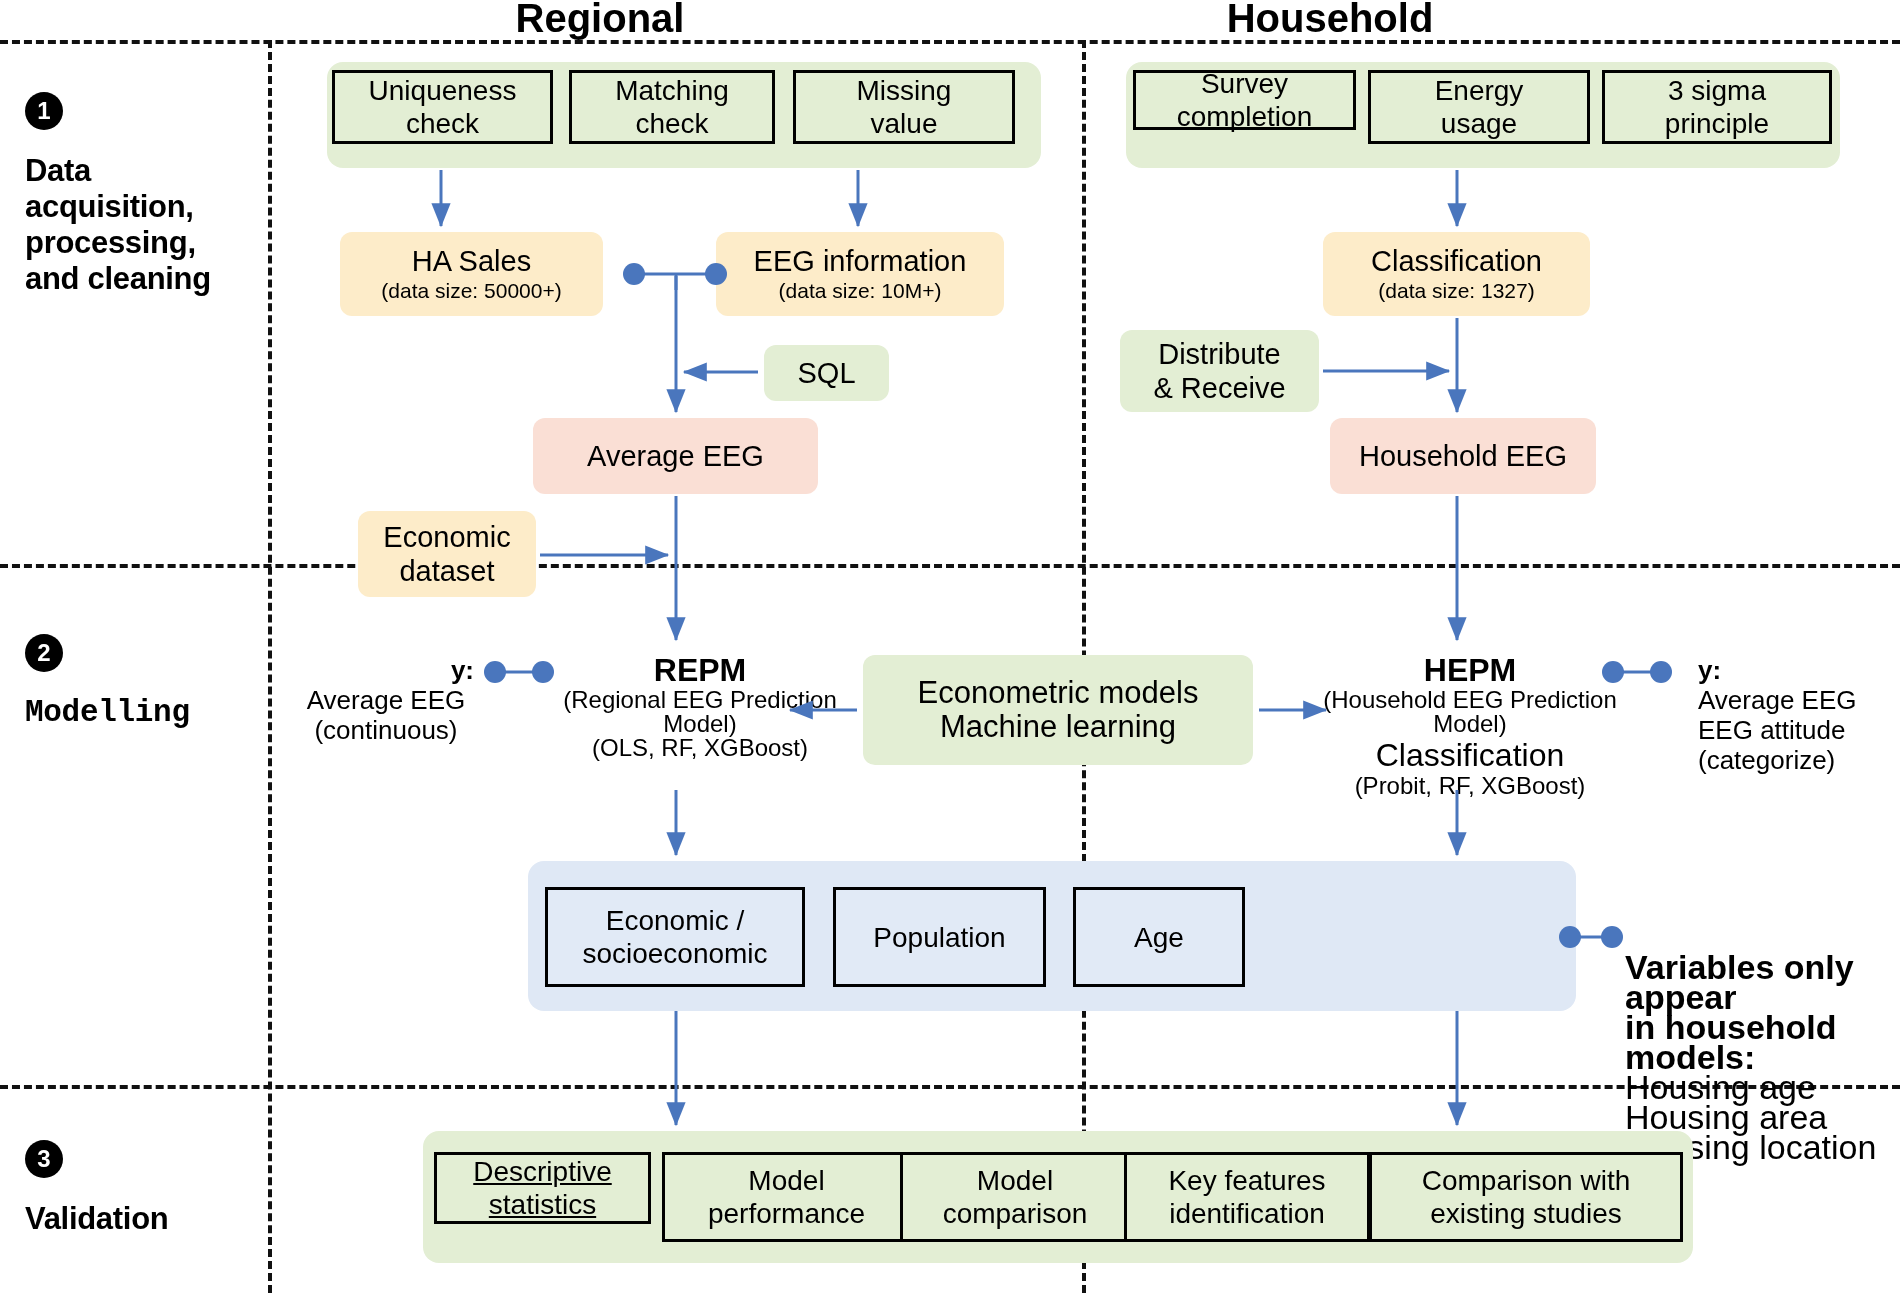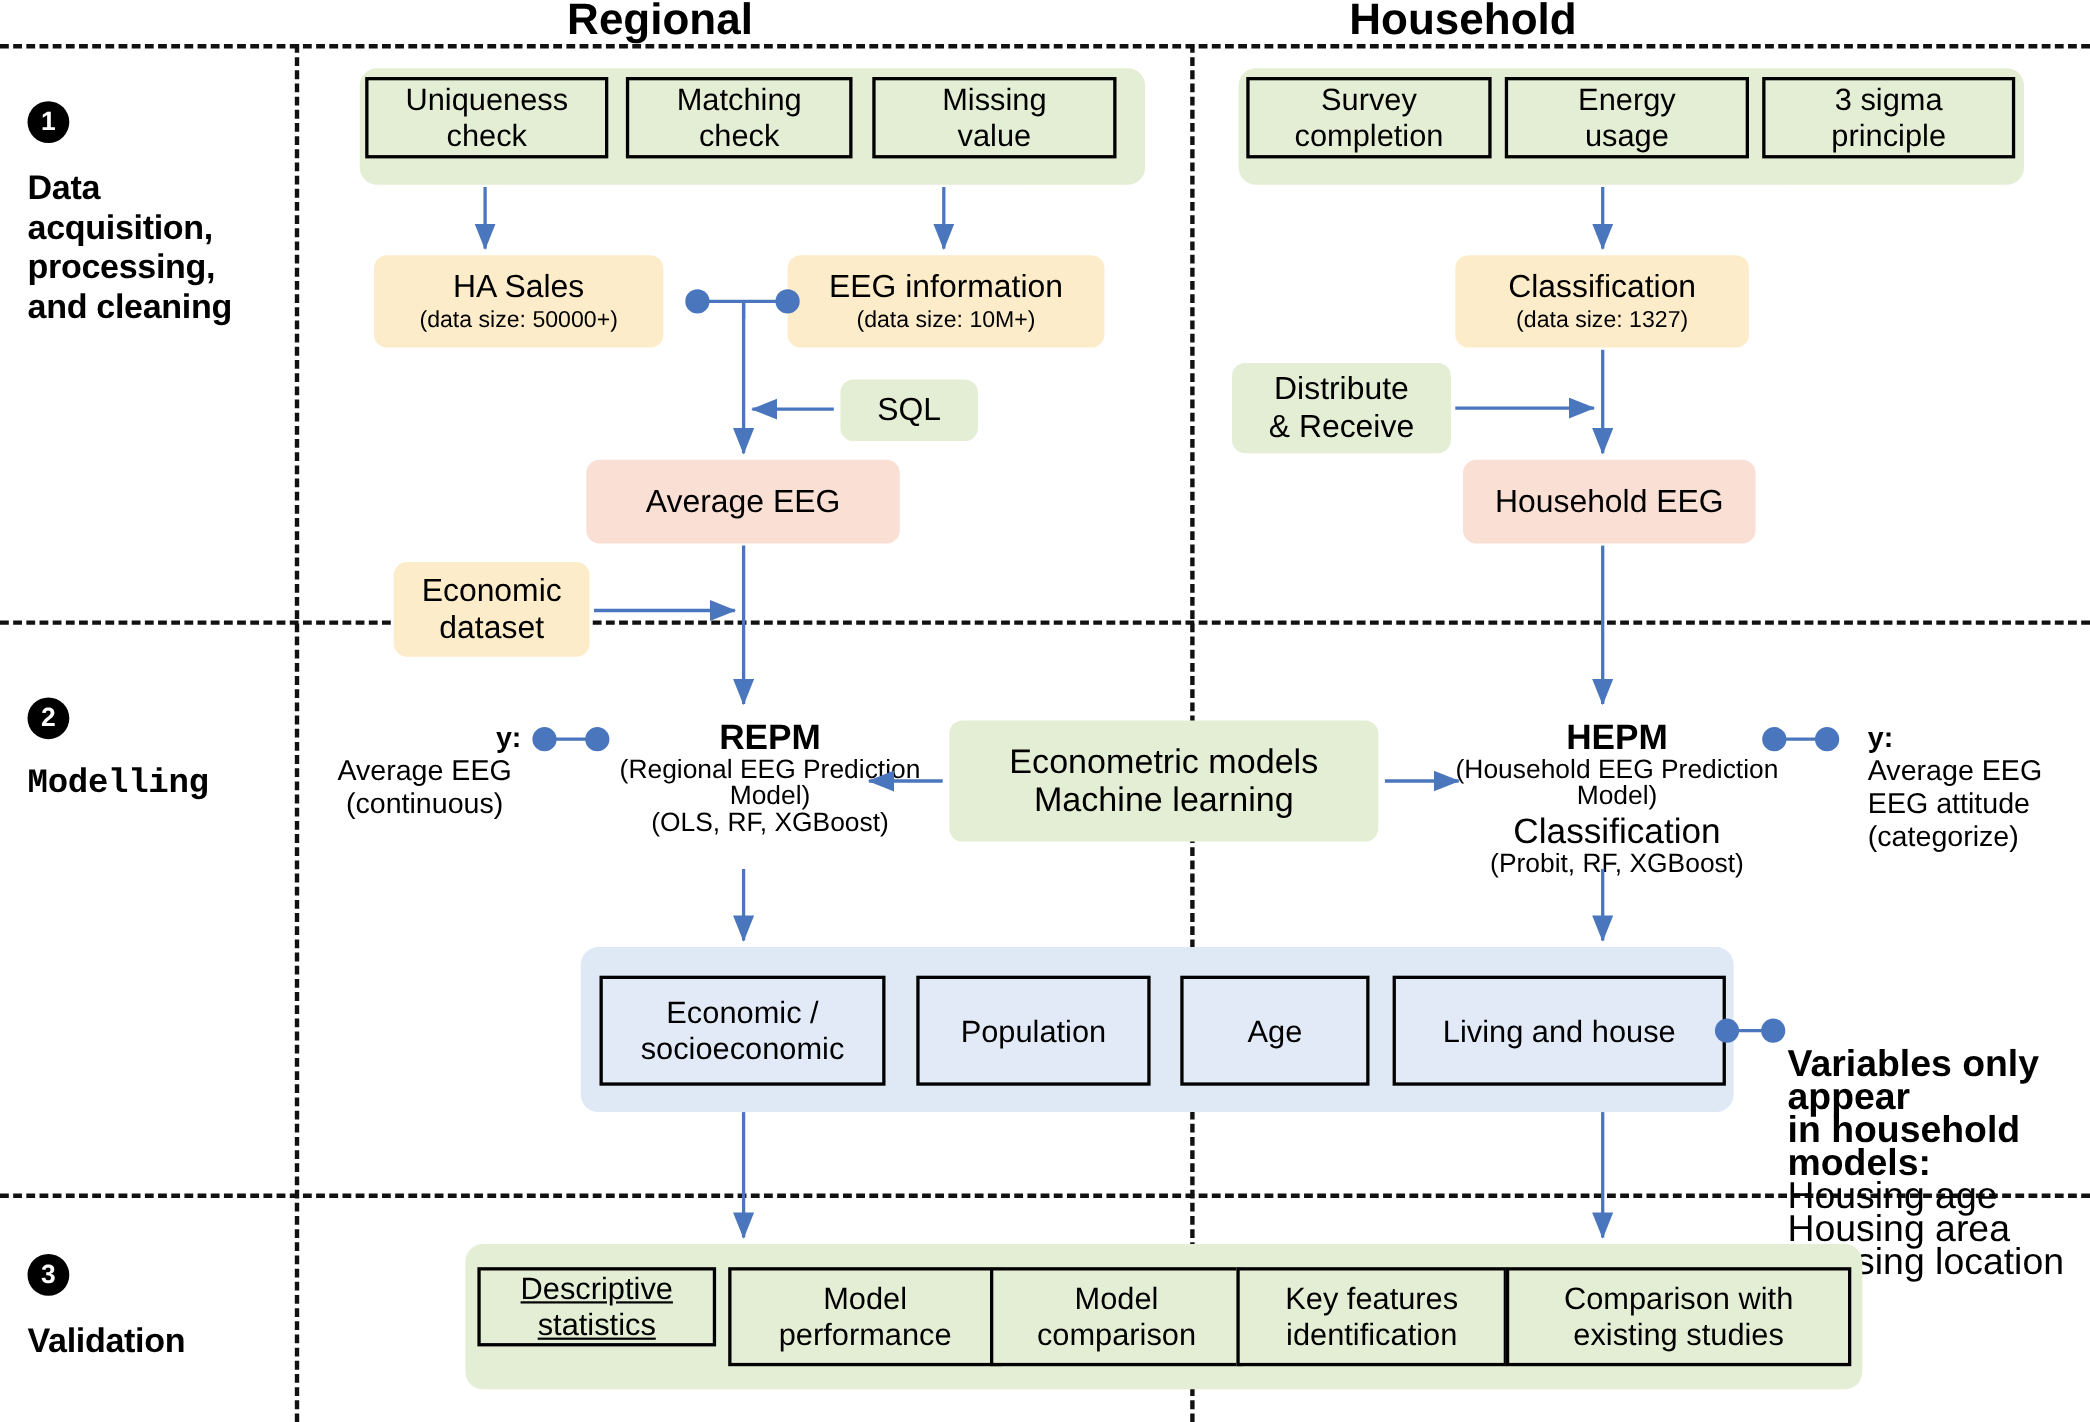--- a/index.html
+++ b/index.html
@@ -125,21 +125,21 @@
     <div class="t1">Average EEG</div>
   </div>
 
   <div class="abs rbox yellow" style="left:358px;top:511px;width:178px;height:86px;">
     <div class="t1" style="white-space:pre-line;">Economic
 dataset</div>
   </div>
 
   <div class="abs grpbox" style="left:1126px;top:62px;width:714px;height:106px;"></div>
 
-  <div class="abs obox" style="left:1133px;top:70px;width:223px;height:74px;white-space:pre-line;">Survey
+  <div class="abs obox" style="left:1133px;top:70px;width:223px;height:60px;white-space:pre-line;">Survey
 completion</div>
   <div class="abs obox" style="left:1368px;top:70px;width:222px;height:74px;white-space:pre-line;">Energy
 usage</div>
   <div class="abs obox" style="left:1602px;top:70px;width:230px;height:74px;white-space:pre-line;">3 sigma
 principle</div>
 
   <div class="abs rbox yellow" style="left:1323px;top:232px;width:267px;height:84px;">
     <div class="t1">Classification</div>
     <div class="t2">(data size: 1327)</div>
   </div>
@@ -182,21 +182,20 @@
     <div>Average EEG</div>
     <div>EEG attitude</div>
     <div>(categorize)</div>
   </div>
 
   <div class="abs bluewrap" style="left:528px;top:861px;width:1048px;height:150px;"></div>
   <div class="abs bbox" style="left:545px;top:887px;width:260px;height:100px;white-space:pre-line;">Economic /
 socioeconomic</div>
   <div class="abs bbox" style="left:833px;top:887px;width:213px;height:100px;">Population</div>
   <div class="abs bbox" style="left:1073px;top:887px;width:172px;height:100px;">Age</div>
-  <div class="abs bbox" style="left:1266px;top:887px;width:303px;height:100px;">Living and house</div>
 
   <div class="abs notetxt" style="left:1625px;top:928px;width:275px;">
     <div class="hd" style="white-space:pre-line;">Variables only appear
 in household models:</div>
     <div>Housing age</div>
     <div>Housing area</div>
     <div>Housing location</div>
   </div>
 
   <div class="abs grpbox" style="left:423px;top:1131px;width:1270px;height:132px;"></div>

